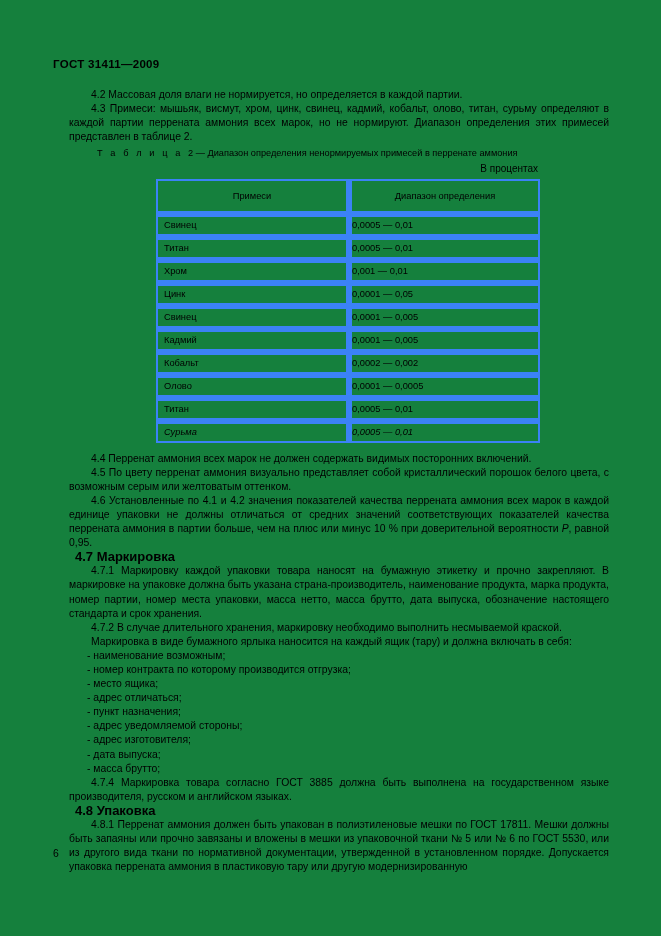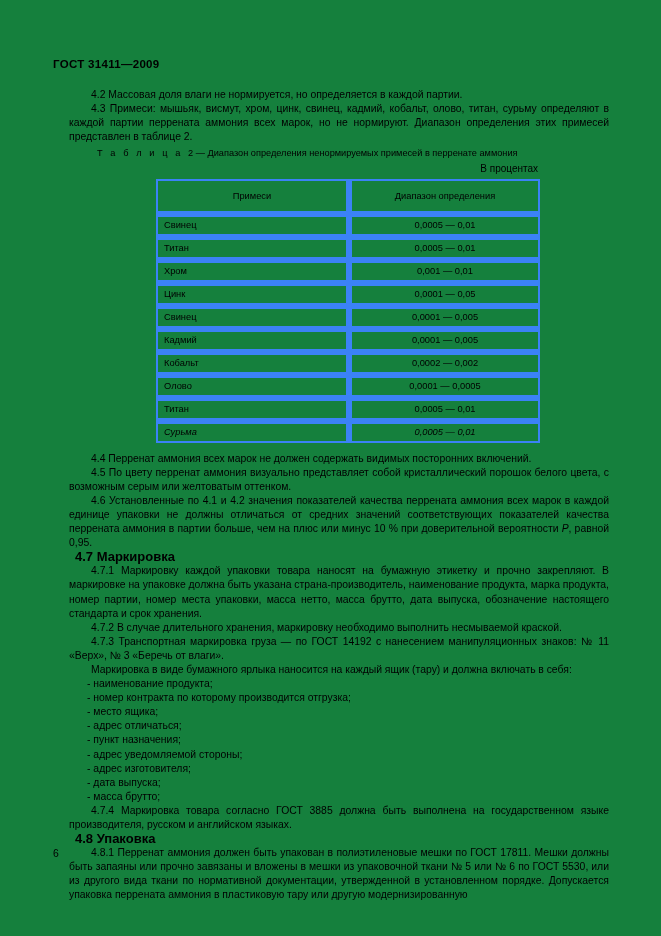--- a/index.html
+++ b/index.html
@@ -113,21 +113,21 @@
   }
   table.data tbody td {
     height: 17px;
     vertical-align: middle;
   }
   table.data tbody td.name {
     text-align: left;
     padding-left: 6px;
   }
   table.data tbody td.range {
-    text-align: center;
+    text-align: left;
   }
   table.data tbody tr:last-child td {
     border-bottom-width: 2px;
     font-style: italic;
   }
   table.data thead th:first-child,
   table.data tbody td:first-child {
     border-left-width: 2px;
   }
   table.data thead th:last-child,
@@ -238,25 +238,24 @@
     <p class="para indent">4.5  По цвету перренат аммония визуально представляет собой кристаллический порошок белого цвета, с возможным серым или желтоватым оттенком.</p>
 
     <p class="para indent"><span>4.6  Установленные по 4.1 и 4.2 значения показателей качества перрената аммония всех марок в каждой единице упаковки не должны отличаться от средних значений соответствующих показателей качества перрената аммония в партии больше, чем на плюс или минус 10 % при доверительной вероятности </span><span class="ital">Р</span><span>, равной 0,95.</span></p>
 
     <p class="heading">4.7  Маркировка</p>
 
     <p class="para indent">4.7.1  Маркировку каждой упаковки товара наносят на бумажную этикетку и прочно закрепляют. В маркировке на упаковке должна быть указана страна-производитель, наименование продукта, марка продукта, номер партии, номер места упаковки, масса нетто, масса брутто, дата выпуска, обозначение настоящего стандарта и срок хранения.</p>
 
     <p class="para indent">4.7.2  В случае длительного хранения, маркировку необходимо выполнить несмываемой краской.</p>
 
-    <p class="para indent">4.7.3  Транспортная маркировка груза — по ГОСТ 14192 с нанесением манипуляционных знаков: № 11 «Верх», № 3 «Беречь от влаги».</p>
 
     <p class="para indent">Маркировка в виде бумажного ярлыка наносится на каждый ящик (тару) и должна включать в себя:</p>
 
-    <p class="listitem">- наименование продукта;</p>
+    <p class="listitem">- наименование возможным;</p>
     <p class="listitem">- номер контракта по которому производится отгрузка;</p>
     <p class="listitem">- место ящика;</p>
     <p class="listitem">- адрес отличаться;</p>
     <p class="listitem">- пункт назначения;</p>
     <p class="listitem">- адрес уведомляемой стороны;</p>
     <p class="listitem">- адрес изготовителя;</p>
     <p class="listitem">- дата выпуска;</p>
     <p class="listitem">- масса брутто;</p>
 
     <p class="para indent">4.7.4  Маркировка товара согласно ГОСТ 3885 должна быть выполнена на государственном языке производителя, русском и английском языках.</p>

